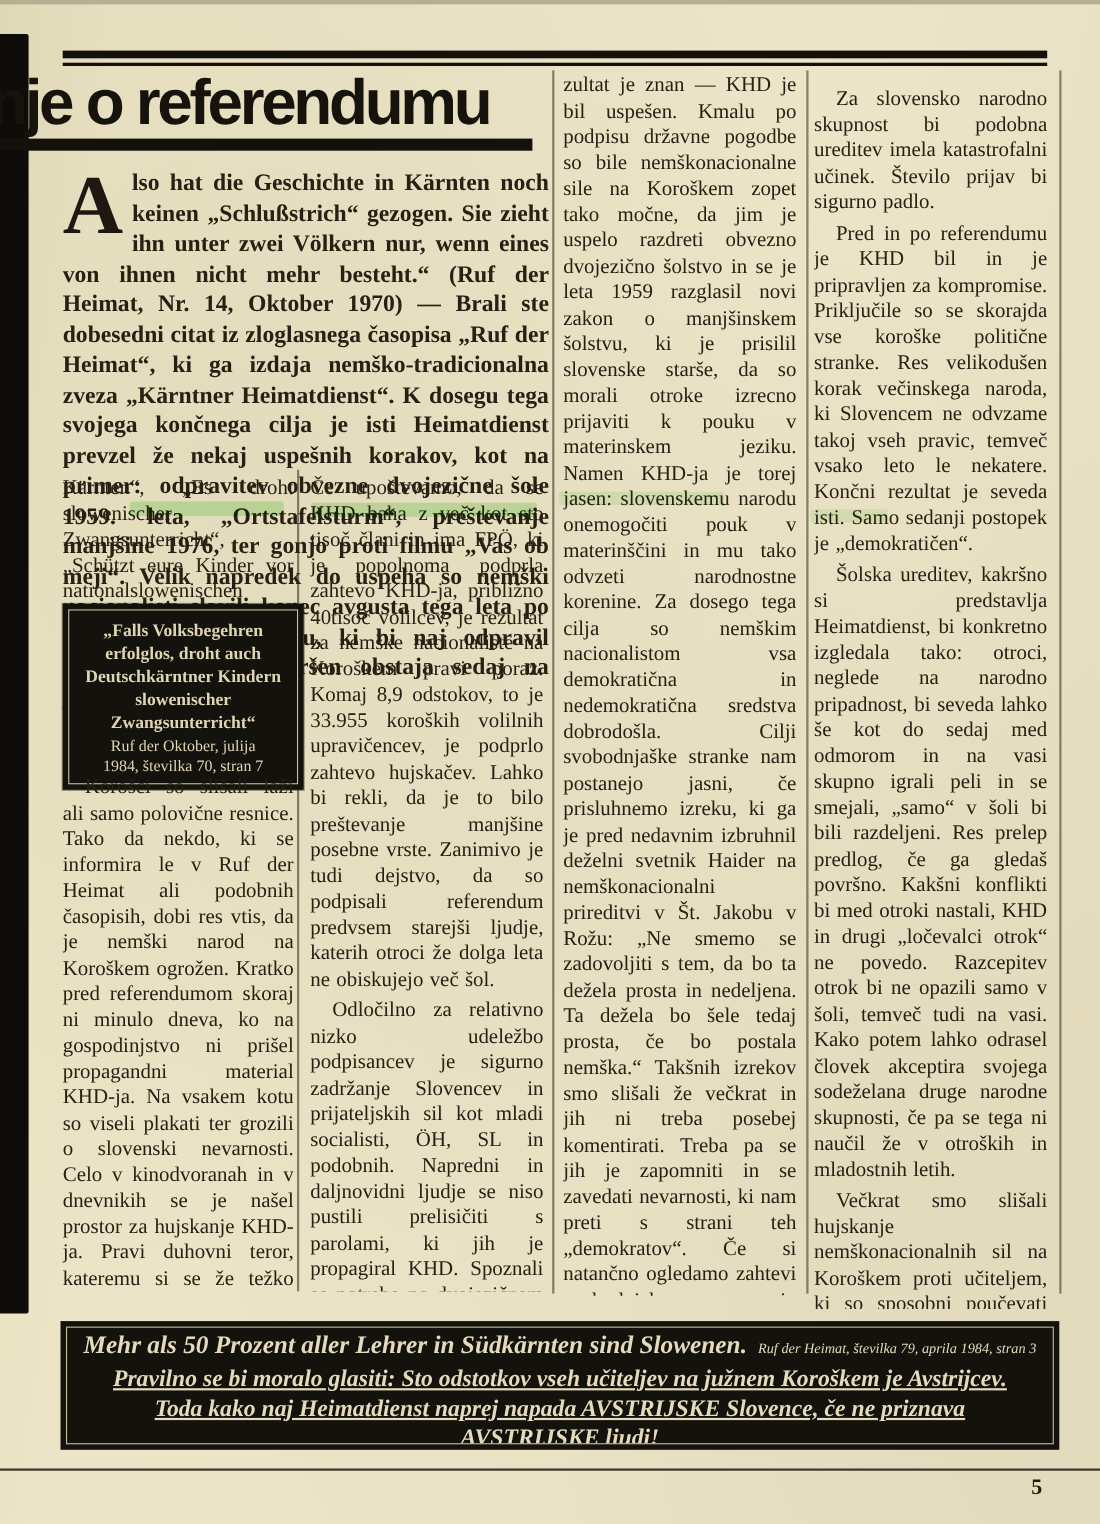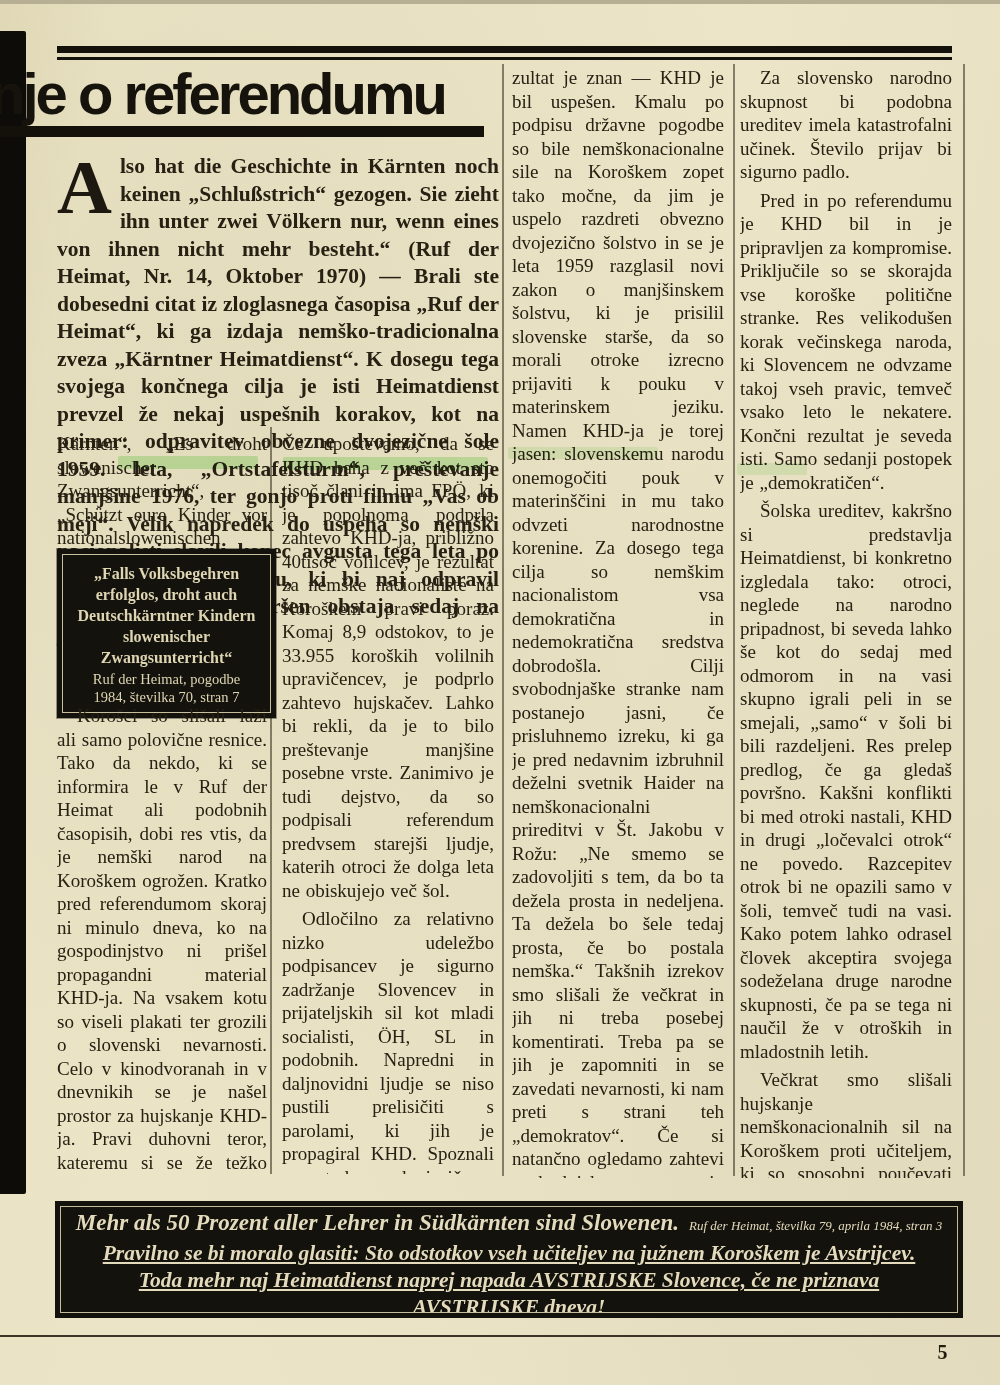--- a/index.html
+++ b/index.html
@@ -64,59 +64,59 @@
   <div class="abs vsep" style="left:963px;top:60px;height:1112px;"></div>
 
   <div class="abs col cont" style="left:57px;top:428px;width:210px;height:112px;">
       <p>Kärnten“, „Es droht slowenischer Zwangsunterricht“, „Schützt eure Kinder vor nationalslowenischen Lehrern“ in tako naprej.</p>
     </div>
 
   <div class="abs quote-box">
     <div class="quote-inner">
       <div class="quote-text">„Falls Volksbegehren erfolglos, droht auch Deutschkärntner Kindern slowenischer Zwangsunterricht“</div>
       <div class="quote-source">
-        <div>Ruf der Heimat, pogodbe</div>
+        <div>Ruf der Oktober, julija</div>
         <div>1984, številka 70, stran 7</div>
       </div>
     </div>
   </div>
 
   <div class="abs col" style="left:57px;top:700px;width:210px;height:470px;">
       <p>Korošci so slišali laži ali samo polovične resnice. Tako da nekdo, ki se informira le v Ruf der Heimat ali podobnih časopisih, dobi res vtis, da je nemški narod na Koroškem ogrožen. Kratko pred referendumom skoraj ni minulo dneva, ko na gospodinjstvo ni prišel propagandni material KHD-ja. Na vsakem kotu so viseli plakati ter grozili o slovenski nevarnosti. Celo v kinodvoranah in v dnevnikih se je našel prostor za hujskanje KHD-ja. Pravi duhovni teror, kateremu si se že težko odrekel, če nisi poznal resničnih razmer na južnem Koroškem. Kratko pred referendumom se je praktično tudi koroška ljudska stranka izrekla za ločevanje šolarjev, tudi večinska stranka, koroška SP, ni nastopila proti KHD-ju. Med tednom referenduma so</p>
     </div>
 
   <div class="abs col cont" style="left:282px;top:428px;width:212px;height:742px;">
       <p>Če upoštevamo, da se KHD baha z več kot sto tisoč člani in ima FPÖ, ki je popolnoma podprla zahtevo KHD-ja, približno 40tisoč volilcev, je rezultat za nemške nacionaliste na Koroškem pravi poraz. Komaj 8,9 odstokov, to je 33.955 koroških volilnih upravičencev, je podprlo zahtevo hujskačev. Lahko bi rekli, da je to bilo preštevanje manjšine posebne vrste. Zanimivo je tudi dejstvo, da so podpisali referendum predvsem starejši ljudje, katerih otroci že dolga leta ne obiskujejo več šol.</p>
       <p>Odločilno za relativno nizko udeležbo podpisancev je sigurno zadržanje Slovencev in prijateljskih sil kot mladi socialisti, ÖH, SL in podobnih. Napredni in daljnovidni ljudje se niso pustili prelisičiti s parolami, ki jih je propagiral KHD. Spoznali so potrebo po dvojezičnem pouku, ki ni le v prid Slovencem. Če pogledamo nekaj desetletij nazaj, je isti KHD hujskal in insceniral šolske stavke proti tedaj obstoječi dvojezični šoli. Re-</p>
     </div>
 
   <div class="abs col cont" style="left:512px;top:62px;width:212px;height:1112px;">
       <p>zultat je znan — KHD je bil uspešen. Kmalu po podpisu državne pogodbe so bile nemškonacionalne sile na Koroškem zopet tako močne, da jim je uspelo razdreti obvezno dvojezično šolstvo in se je leta 1959 razglasil novi zakon o manjšinskem šolstvu, ki je prisilil slovenske starše, da so morali otroke izrecno prijaviti k pouku v materinskem jeziku. Namen KHD-ja je torej jasen: slovenskemu narodu onemogočiti pouk v materinščini in mu tako odvzeti narodnostne korenine. Za dosego tega cilja so nemškim nacionalistom vsa demokratična in nedemokratična sredstva dobrodošla. Cilji svobodnjaške stranke nam postanejo jasni, če prisluhnemo izreku, ki ga je pred nedavnim izbruhnil deželni svetnik Haider na nemškonacionalni prireditvi v Št. Jakobu v Rožu: „Ne smemo se zadovoljiti s tem, da bo ta dežela prosta in nedeljena. Ta dežela bo šele tedaj prosta, če bo postala nemška.“ Takšnih izrekov smo slišali že večkrat in jih ni treba posebej komentirati. Treba pa se jih je zapomniti in se zavedati nevarnosti, ki nam preti s strani teh „demokratov“. Če si natančno ogledamo zahtevi svobodnjakov in Heimatdiensta, opazimo, da bi taka ali podobna ločitev šolarjev ne škodovala le slovenski manjšini, temveč tudi nemški večini.</p>
     </div>
 
-  <div class="abs col" style="left:740px;top:62px;width:212px;height:1112px;">
+  <div class="abs col" style="left:740px;top:74px;width:212px;height:1112px;">
       <p>Za slovensko narodno skupnost bi podobna ureditev imela katastrofalni učinek. Število prijav bi sigurno padlo.</p>
       <p>Pred in po referendumu je KHD bil in je pripravljen za kompromise. Priključile so se skorajda vse koroške politične stranke. Res velikodušen korak večinskega naroda, ki Slovencem ne odvzame takoj vseh pravic, temveč vsako leto le nekatere. Končni rezultat je seveda isti. Samo sedanji postopek je „demokratičen“.</p>
       <p>Šolska ureditev, kakršno si predstavlja Heimatdienst, bi konkretno izgledala tako: otroci, neglede na narodno pripadnost, bi seveda lahko še kot do sedaj med odmorom in na vasi skupno igrali peli in se smejali, „samo“ v šoli bi bili razdeljeni. Res prelep predlog, če ga gledaš površno. Kakšni konflikti bi med otroki nastali, KHD in drugi „ločevalci otrok“ ne povedo. Razcepitev otrok bi ne opazili samo v šoli, temveč tudi na vasi. Kako potem lahko odrasel človek akceptira svojega sodeželana druge narodne skupnosti, če pa se tega ni naučil že v otroških in mladostnih letih.</p>
       <p>Večkrat smo slišali hujskanje nemškonacionalnih sil na Koroškem proti učiteljem, ki so sposobni poučevati tudi v slovenščini. Iz heimatdienstovskih ust slišimo, da slovenskonacionalni učitelji preveč vplivajo na nemškogovoreče otroke. To nikakor ni prav, kajti nemškogovoreči učitelji imajo prav tako možnost napraviti izpite iz slovenščine. Na Koroškem je precej takšnih primerov. Očividno je KHD to sprevidel. Vrhu tega pa je vsak Slovenec prav gotovo zvestejši Avstrijec, kot drugi krogi trdijo, da so. Smešna je trditev, da je baje petdeset odstotkov vseh učiteljev na Koroškem slovenskih nacionalistov.</p>
     </div>
 
   <div class="abs hl" style="left:118px;top:452px;width:140px;height:13px;"></div>
   <div class="abs hl" style="left:283px;top:453px;width:205px;height:13px;"></div>
   <div class="abs hl faint" style="left:508px;top:443px;width:150px;height:12px;"></div>
   <div class="abs hl faint" style="left:737px;top:459px;width:70px;height:12px;"></div>
 
   <div class="abs banner">
     <div class="banner-inner">
       <div class="banner-row1">
         <span class="banner-main">Mehr als 50 Prozent aller Lehrer in Südkärnten sind Slowenen.</span>
         <span class="banner-src">Ruf der Heimat, številka 79, aprila 1984, stran 3</span>
       </div>
       <div class="banner-line">Pravilno se bi moralo glasiti: Sto odstotkov vseh učiteljev na južnem Koroškem je Avstrijcev.</div>
-      <div class="banner-line">Toda mehr naj Heimatdienst naprej napada AVSTRIJSKE Slovence, če ne priznava</div>
-      <div class="banner-line">AVSTRIJSKE dneva!</div>
+      <div class="banner-line">Toda kako naj Heimatdienst naprej napada AVSTRIJSKE Slovence, če ne priznava</div>
+      <div class="banner-line">AVSTRIJSKE ljudi!</div>
     </div>
   </div>
 
   <div class="abs" style="left:0;top:1331px;width:1000px;height:2px;background:#3c3527;"></div>
   <div class="abs pgnum">5</div>
 
 </div>
 
 </body></html>

